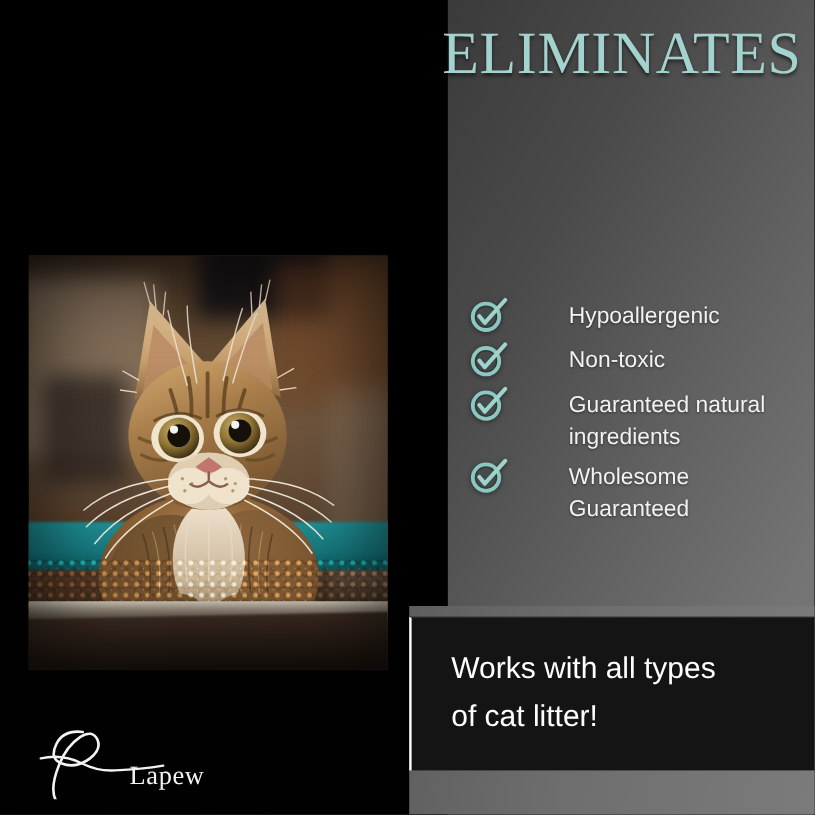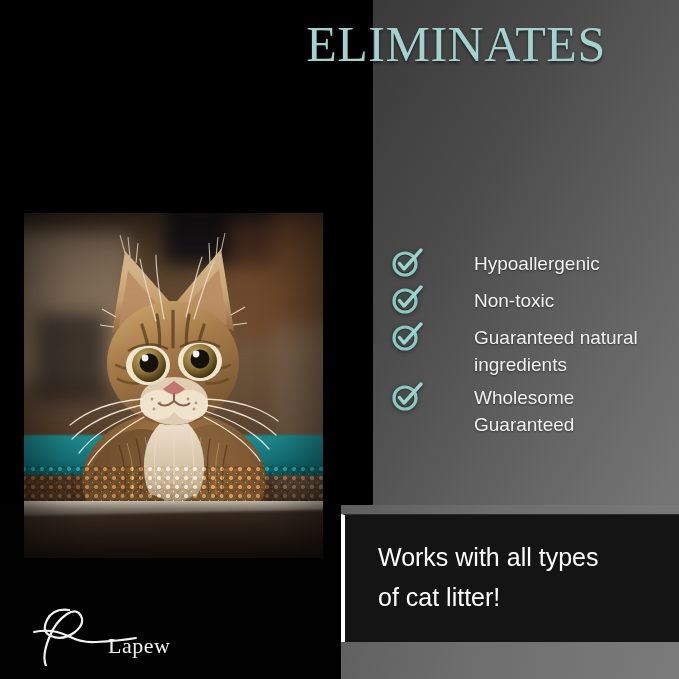--- a/index.html
+++ b/index.html
@@ -25,22 +25,22 @@
     position:absolute;left:0;top:0;width:373px;height:506px;
     background:#000;
   }
   .bg-black-bottomleft{
     position:absolute;left:0;top:505px;width:341px;height:174px;
     background:#010101;
   }
 
   
   .headline{
-    position:absolute;right:23px;top:18px;width:400px;
-    text-align:center;
+    position:absolute;right:11px;top:18px;width:400px;
+    text-align:right;
     font-family:"Liberation Serif", serif;
     font-size:50px;line-height:1.04;
     letter-spacing:0.5px;
     color:#a3d2cf;
     text-shadow:0 2px 3px rgba(0,0,0,.55);
     z-index:6;
   }
   .headline div{white-space:nowrap;}
 
   
@@ -62,21 +62,21 @@
     color:#f2f2f2;font-size:19px;line-height:27px;
     text-shadow:0 1px 2px rgba(0,0,0,.5);
     margin-left:40px;
   }
 
   
   .callout{
     position:absolute;left:341px;top:514px;width:338px;height:128px;
     background:#141414;
     border-top:1px solid #2a2a2a;
-    border-left:4px solid #ffffff;
+    border-left:2px solid #ffffff;
     z-index:7;
     padding:22px 0 0 33px;
   }
   .callout-line{
     color:#fff;font-size:25px;line-height:40px;white-space:nowrap;
   }
 
   
   .photo{
     position:absolute;left:24px;top:213px;width:299px;height:345px;

